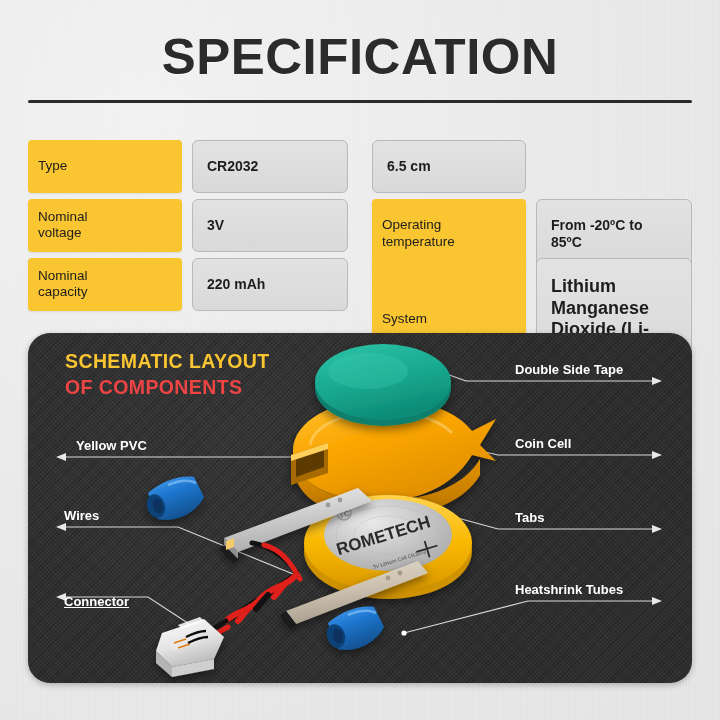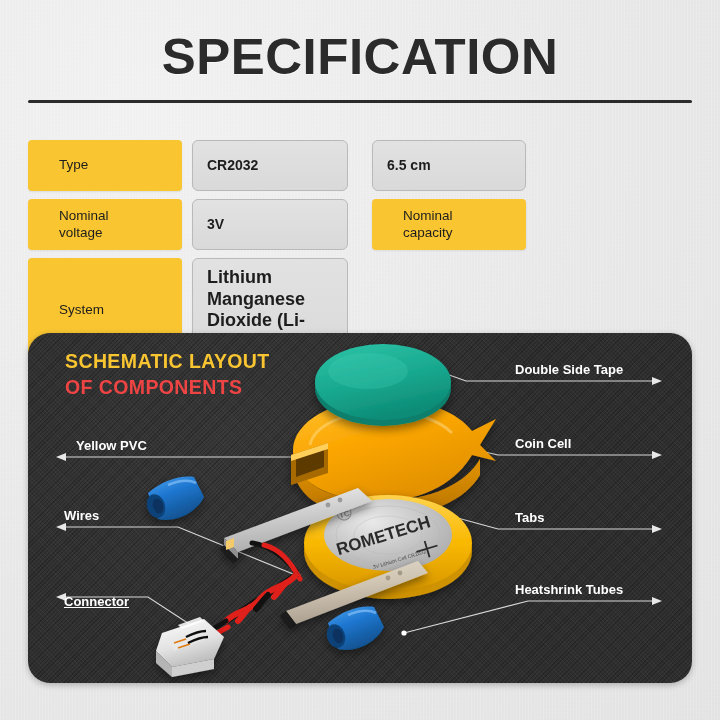--- a/index.html
+++ b/index.html
@@ -58,32 +58,32 @@
   .spec-row {
     display:grid;
     grid-template-columns:154px 1fr;
     column-gap:10px;
     height:51px;
   }
   .spec-label {
     background:#f9c531;
     border-radius:4px;
     display:flex; align-items:center;
-    padding:0 31px;
+    padding:0 10px;
     font-size:13.5px;
     color:#1d1d1d;
     line-height:1.22;
     box-shadow:0 1px 2px rgba(0,0,0,.08);
   }
   .spec-value {
     background:linear-gradient(180deg,#e2e2e2,#d9d9d9);
     border:1px solid #b9b9b9;
     border-radius:6px;
     display:flex; align-items:center;
-    padding:8px 14px;
+    padding:17px 14px;
     font-size:14px;
     font-weight:bold;
     color:#1d1d1d;
     line-height:1.2;
   }
   .spec-value.small { font-size:18px; }
 
   
   .panel {
     position:absolute; left:28px; top:333px;
@@ -140,23 +140,28 @@
       <div class="spec-value">CR2032</div>
     </div>
     <div class="spec-row">
       <div class="spec-value">6.5 cm</div>
     </div>
 
     <div class="spec-row">
       <div class="spec-label">Nominal<br>voltage</div>
       <div class="spec-value">3V</div>
     </div>
+    <div class="spec-row">
+      <div class="spec-label">Operating<br>temperature</div>
+      <div class="spec-value">From -20ºC to 85ºC</div>
+    </div>
 
     <div class="spec-row">
       <div class="spec-label">Nominal<br>capacity</div>
+      <div class="spec-value">220 mAh</div>
     </div>
     <div class="spec-row">
       <div class="spec-label">System</div>
       <div class="spec-value small">Lithium Manganese<br>Dioxide (Li-MnO2)</div>
     </div>
 
   </div>
 
   <div class="panel">
 

